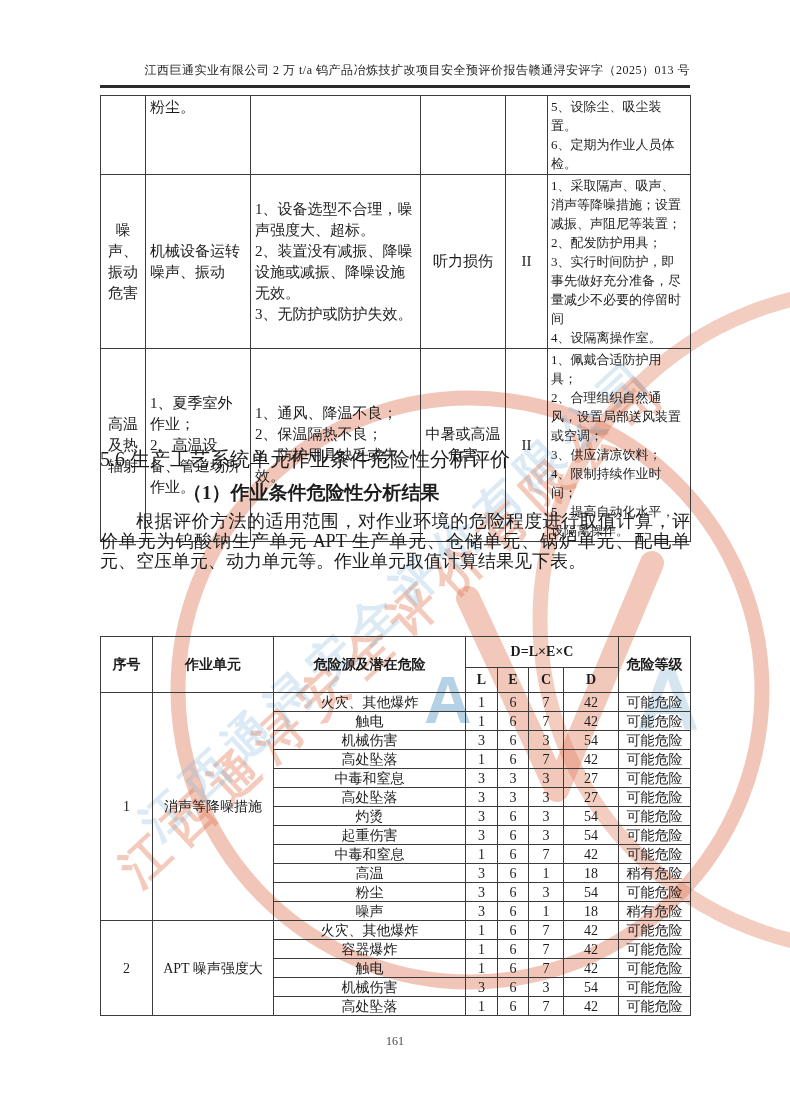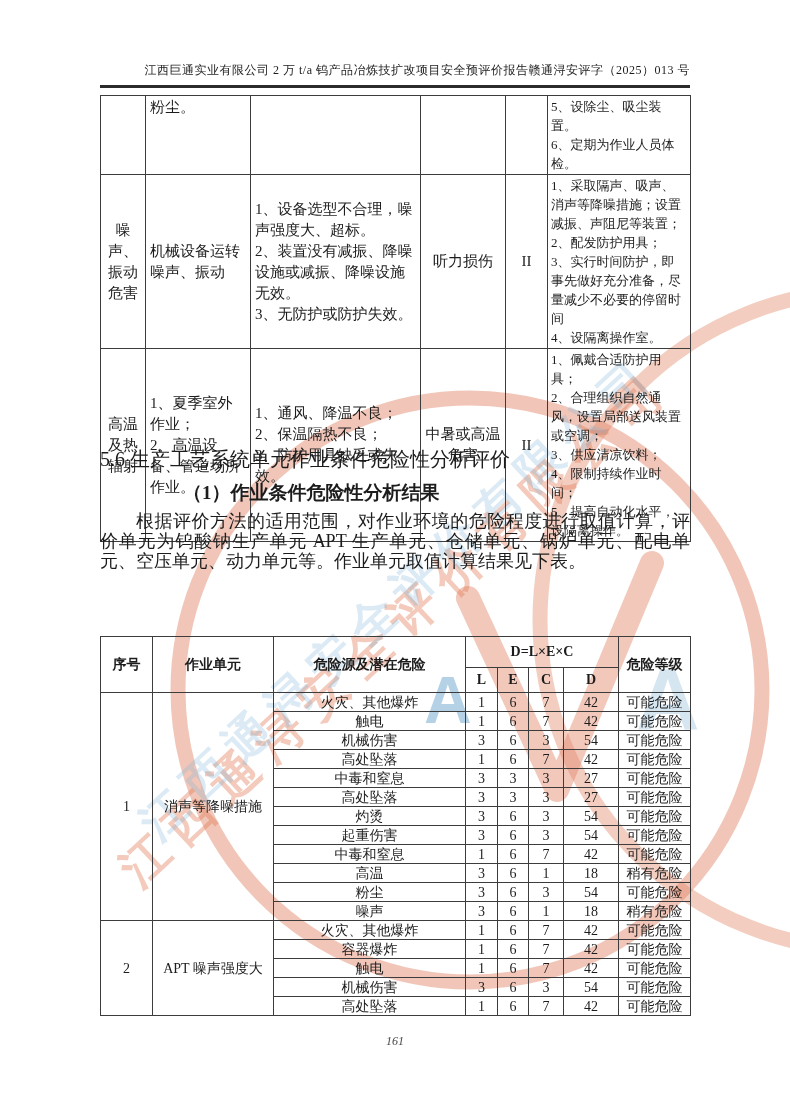--- a/index.html
+++ b/index.html
@@ -48,21 +48,21 @@
   #sect .h1{font-size:20px;font-weight:normal;margin:0;}
   #sect .h2{font-size:19px;font-weight:bold;margin:7px 0 0 0;text-indent:36px;padding-left:47px;}
   #sect .para{font-size:18px;line-height:20px;margin:5px 0 0 0;text-align:justify;text-indent:2em;}
   
   #risk-title{left:100px;top:608px;width:590px;text-align:center;font-size:19px;font-weight:bold;}
   #risk{left:100px;top:636px;width:590px;font-size:14px;}
   #risk th{font-weight:bold;text-align:center;padding:0 2px;}
   #risk td{text-align:center;height:19px;line-height:17px;padding:0 2px;white-space:nowrap;overflow:hidden;}
   #risk .hrow1 th{height:31px;}
   #risk .hrow2 th{height:25px;}
-  #pageno{left:0;top:1034px;width:790px;text-align:center;font-size:12px;color:#4a4a4a;font-style:italic;}
+  #pageno{left:0;top:1034px;width:790px;text-align:center;font-size:12px;color:#4a4a4a;}
 </style>
 </head>
 <body>
 
 <div id="page">
 
   <svg class="wm" style="left:0;top:0;" width="790" height="1117" viewBox="0 0 790 1117">
     <circle cx="470" cy="690" r="292" fill="none" stroke="#e2876a" stroke-width="15" opacity="0.48"></circle>
     <circle cx="870" cy="620" r="330" fill="none" stroke="#e2876a" stroke-width="15" opacity="0.42"></circle>
     <path d="M 468 598 L 557 790 L 652 563" fill="none" stroke="#e2876a" stroke-width="24" stroke-linecap="round" stroke-linejoin="round" opacity="0.46"></path>

